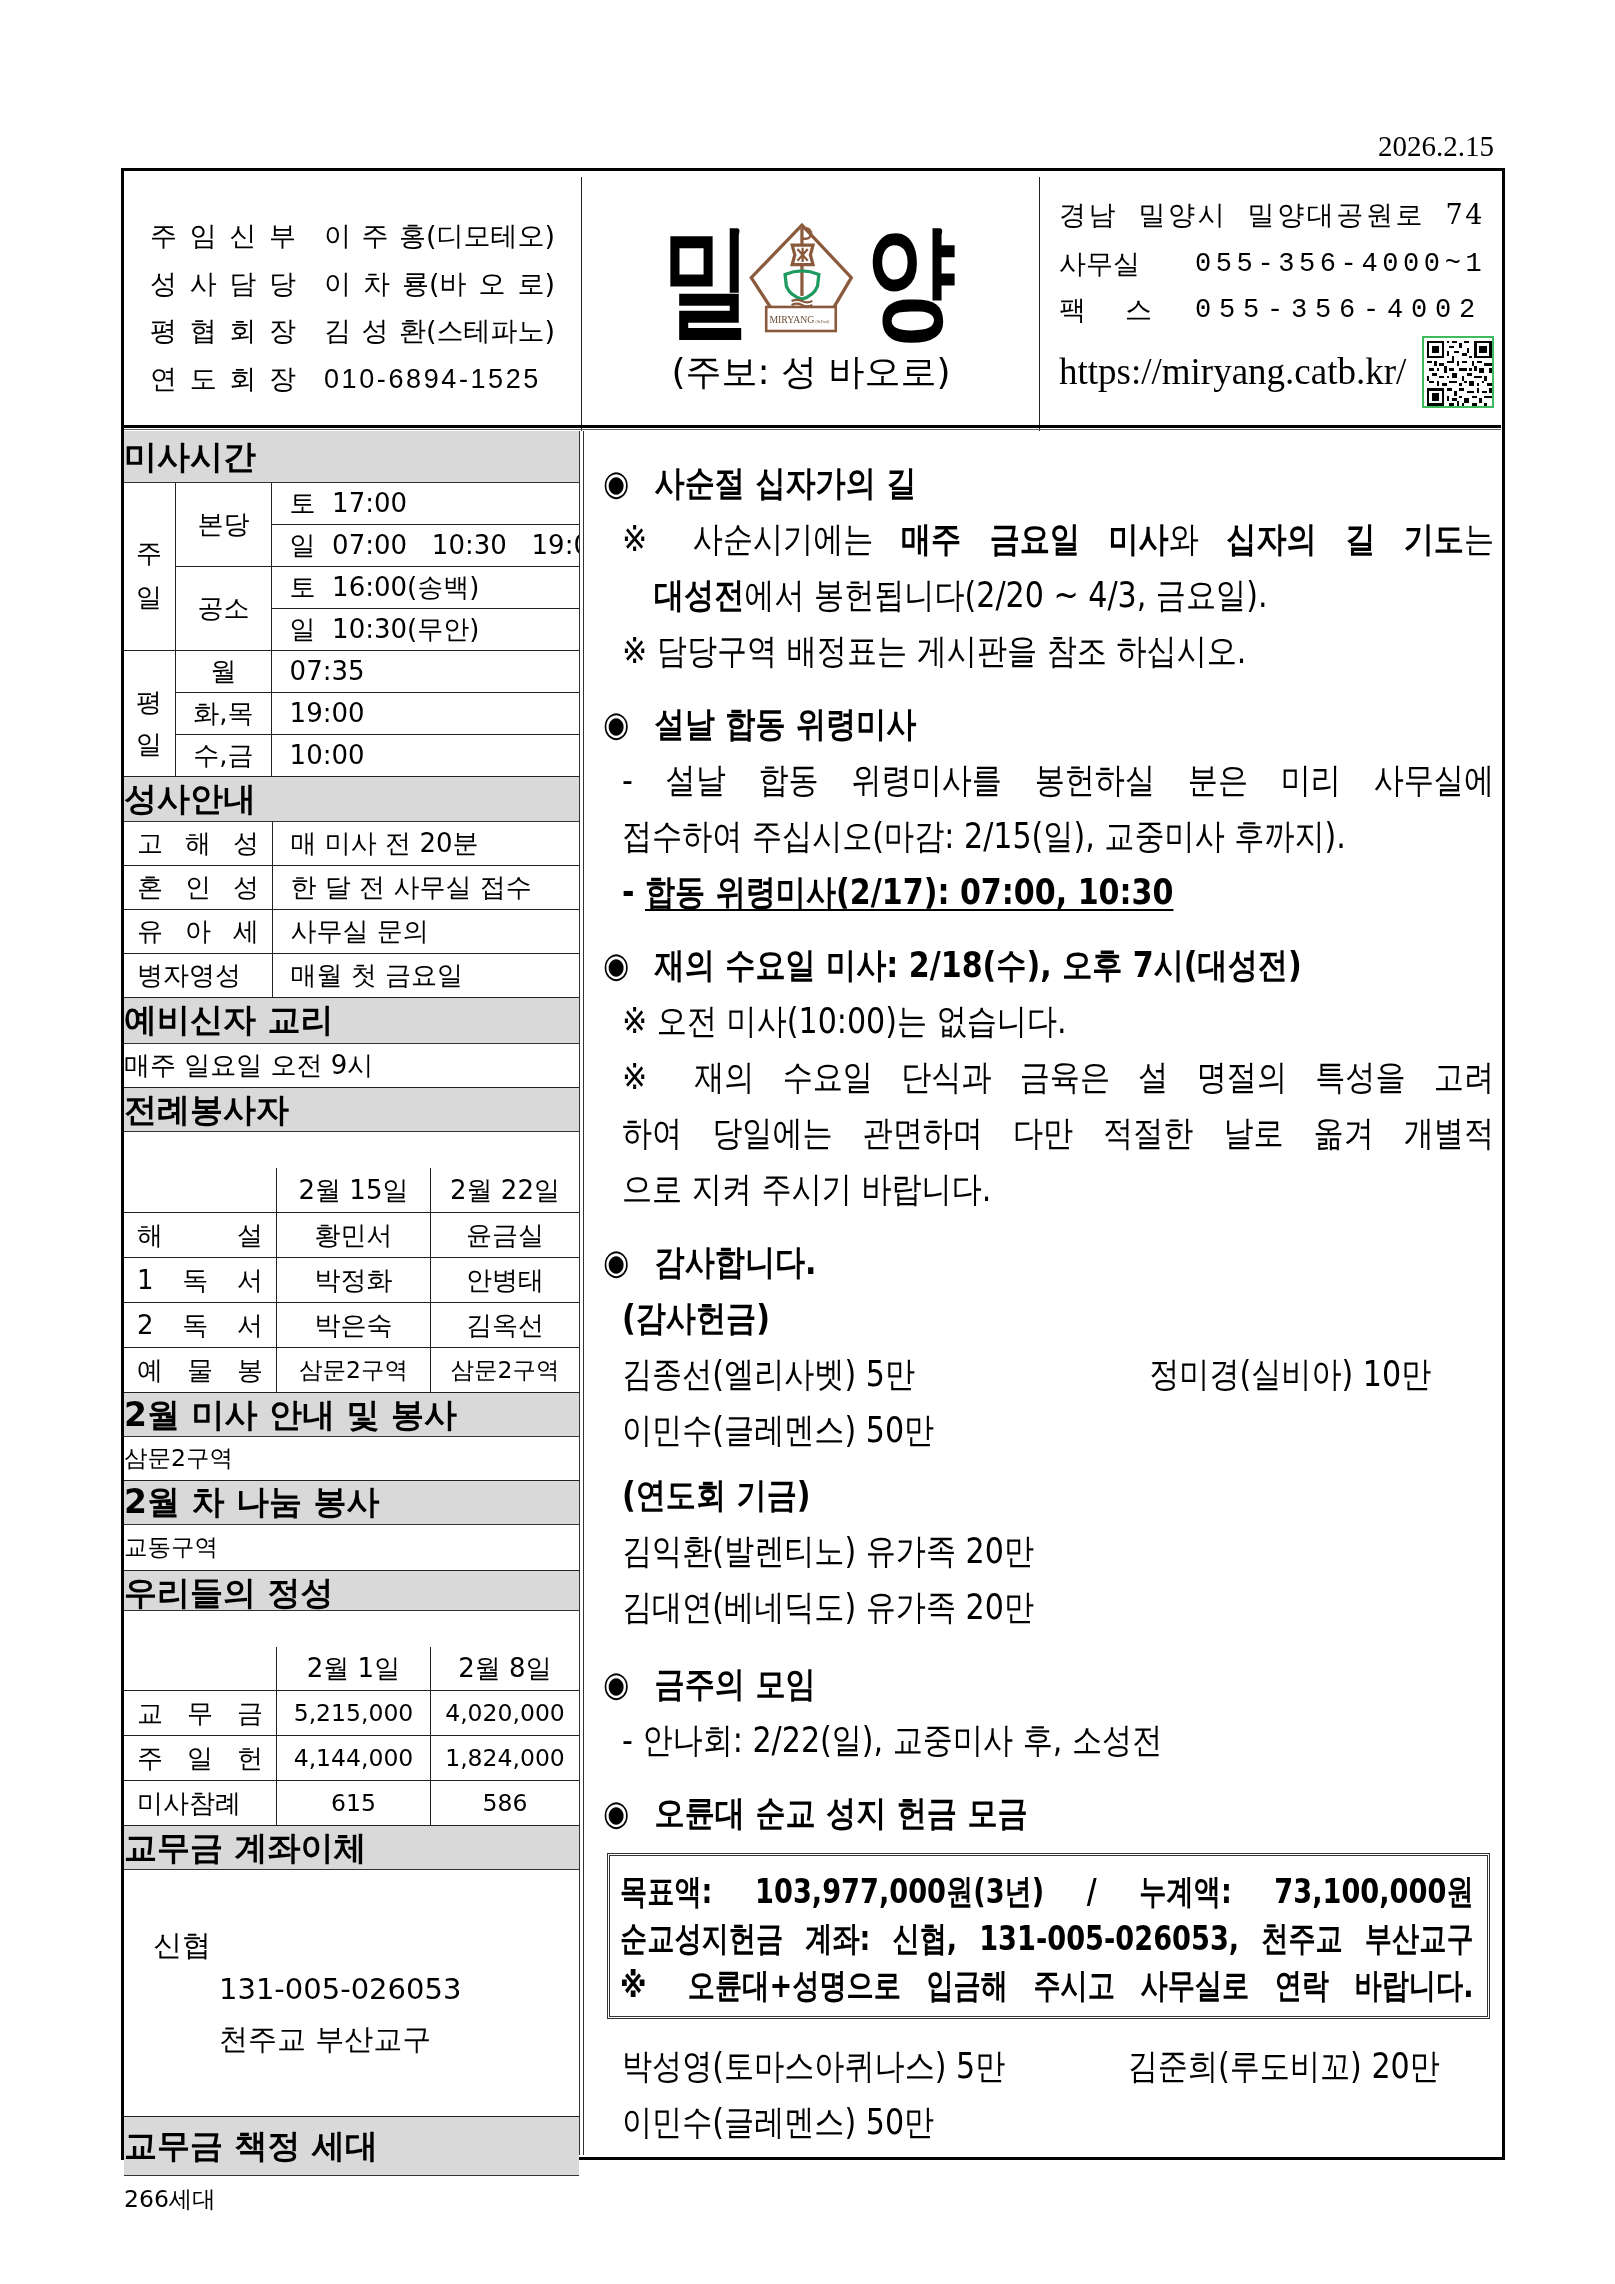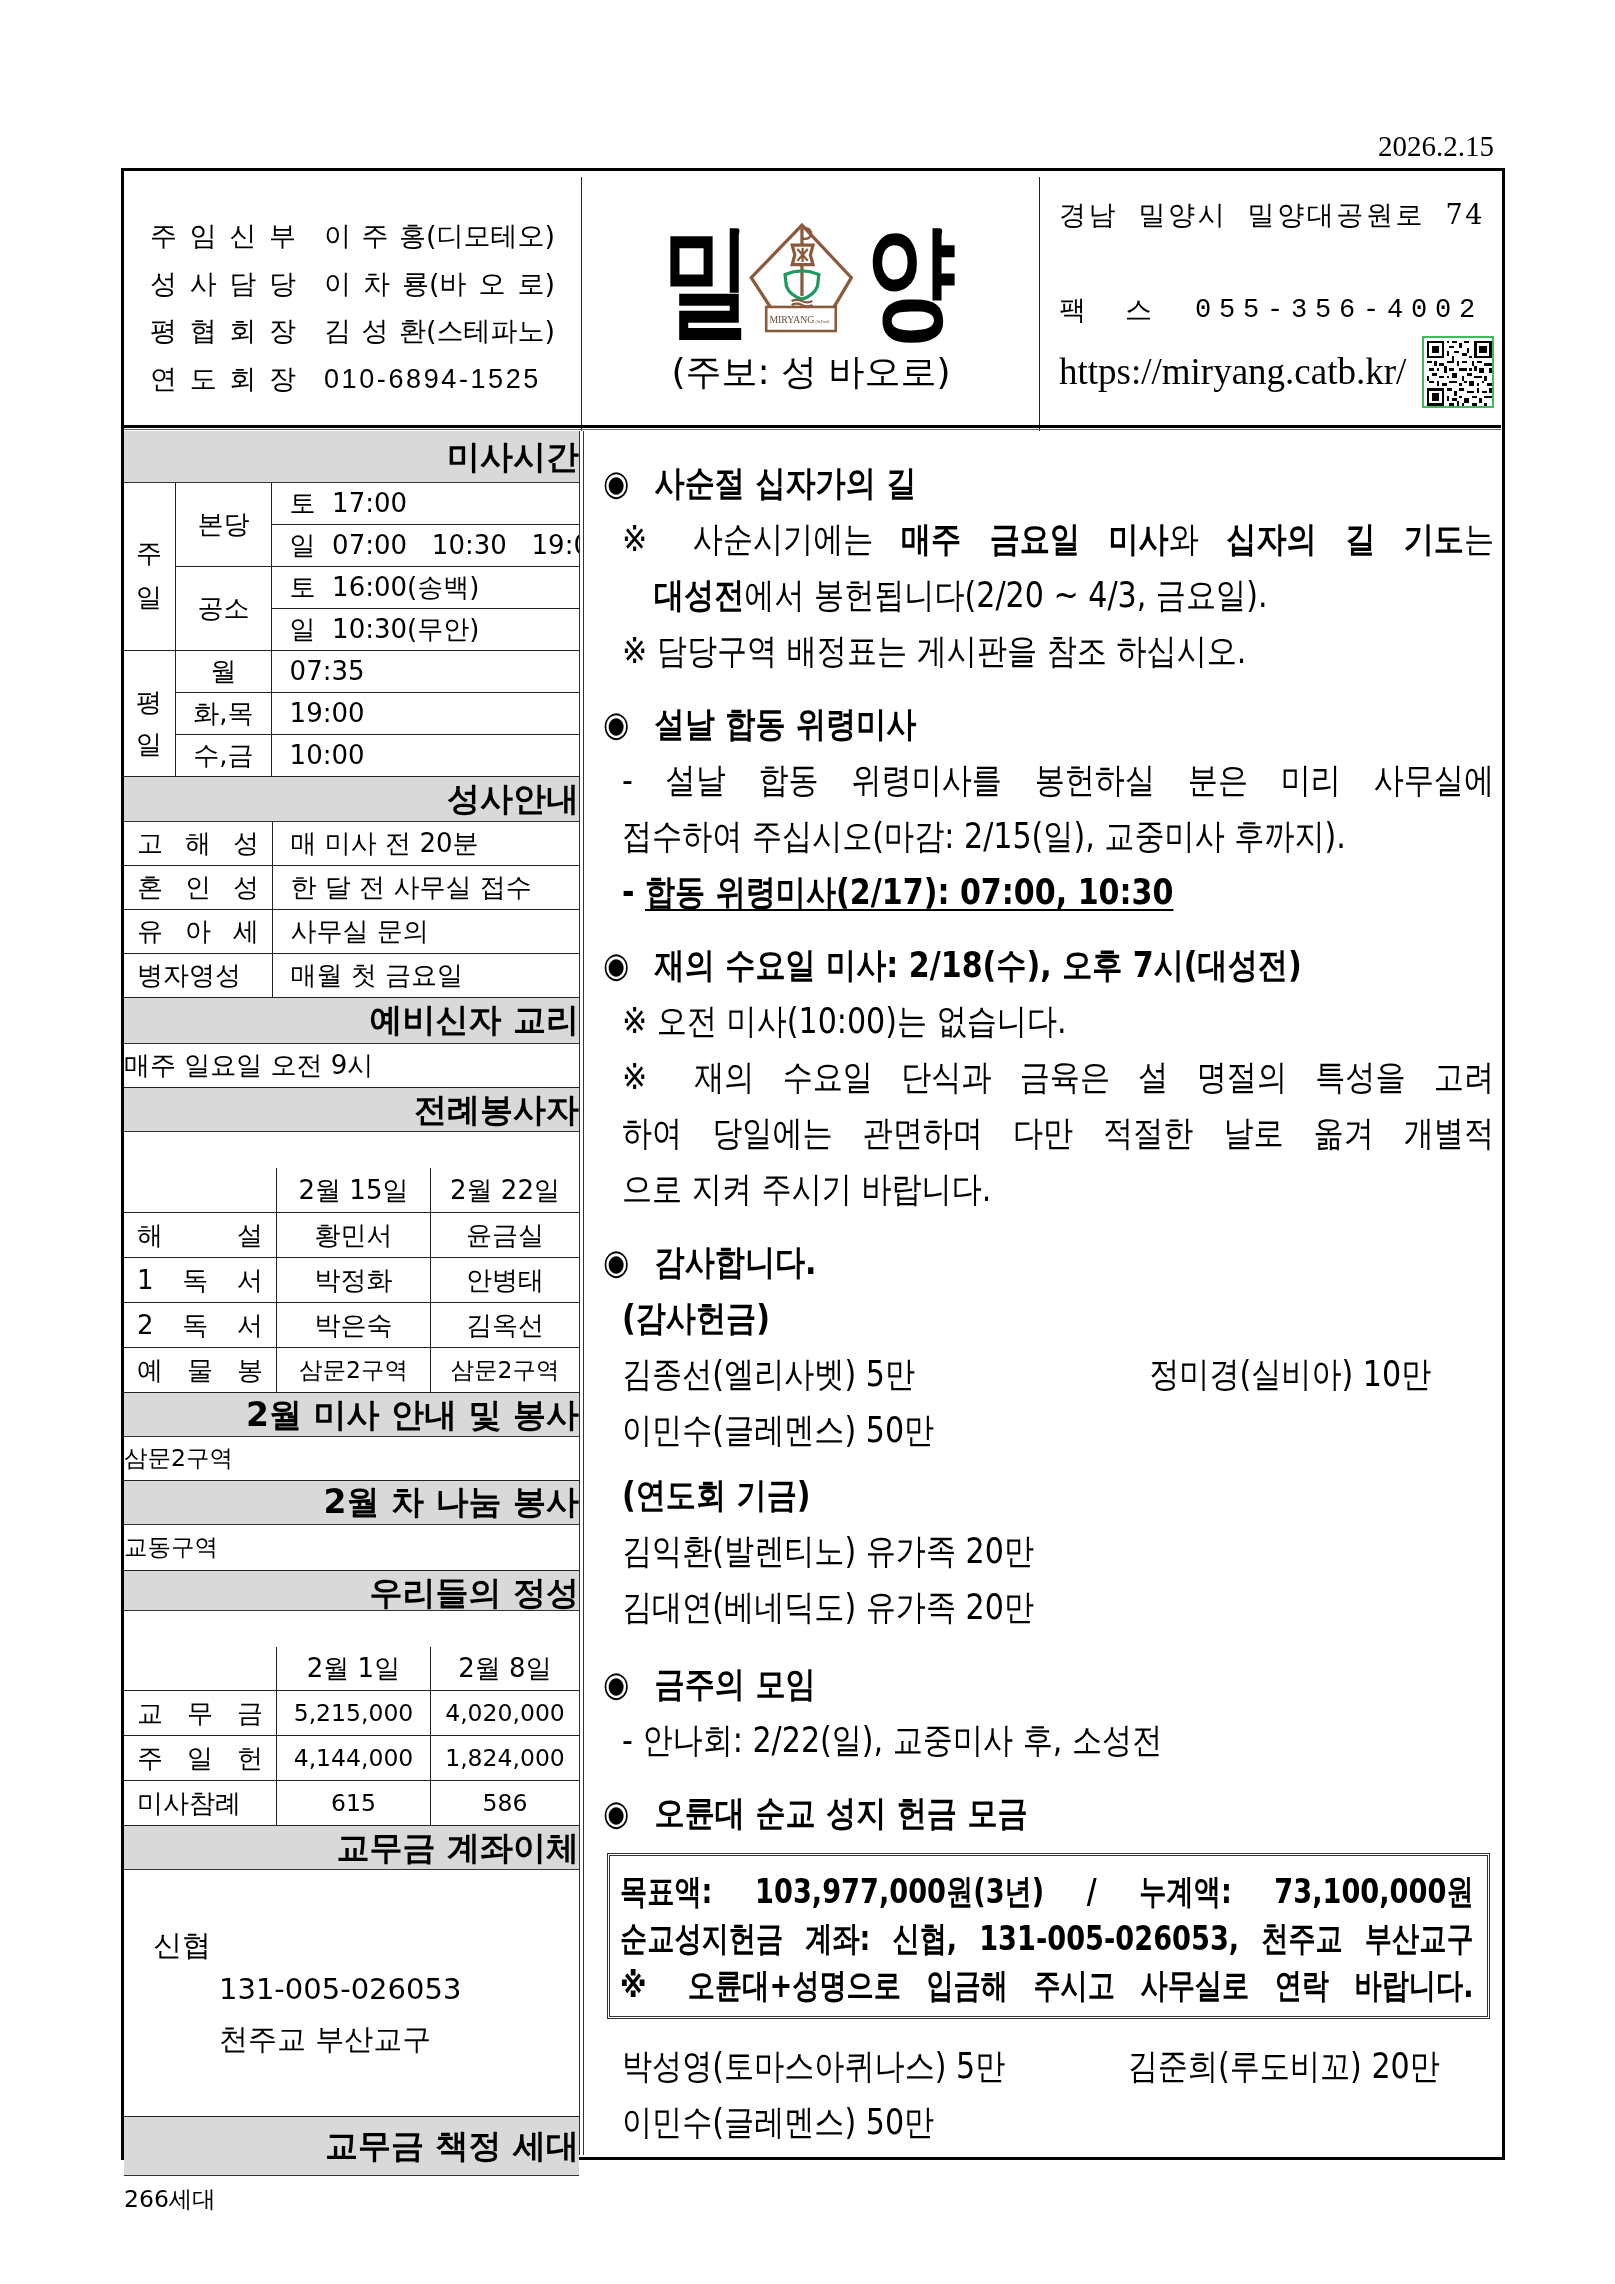--- a/index.html
+++ b/index.html
@@ -25,21 +25,21 @@
   .addr { width:426px; text-align:justify; text-align-last:justify; letter-spacing:2.6px; }
   .info-label { display:inline-block; width:93px; text-align:justify; text-align-last:justify; vertical-align:top; }
   .info-val { display:inline-block; margin-left:43px; font-family:"Liberation Mono", monospace; vertical-align:top; }
   .office-val { letter-spacing:4.6px; }
   .fax-val { letter-spacing:7.8px; }
   .web { font-family:"Liberation Serif", serif; font-size:37px; }
   .qr { position:absolute; left:1298px; top:159px; width:72px; height:72px; }
   
   .side { position:absolute; left:0; top:260px; width:456px; height:1724px; border-right:1.3px solid #333; box-sizing:border-box; }
   .side-line { position:absolute; left:459px; top:260px; width:1.3px; height:1724px; background:#333; }
-  .sh { background:#d9d9d9; border-bottom:1.3px solid #333; box-sizing:border-box; text-align:right;
+  .sh { background:#d9d9d9; border-bottom:1.3px solid #333; box-sizing:border-box; text-align:left;
         font-size:33px; font-weight:bold; white-space:nowrap; }
   .grid { display:grid; box-sizing:border-box; }
   .cell { border-bottom:1.3px solid #222; border-right:1.3px solid #222; box-sizing:border-box; font-size:26px; white-space:pre; overflow:hidden; }
   .cell.last { border-right:none; }
   .ctr { text-align:center; }
   .pad { padding-left:17.6px; }
   .jl { padding:0 13px; text-align:justify; text-align-last:justify; white-space:normal; }
   .vert { display:flex; align-items:center; justify-content:center; }
   .vert span { writing-mode:vertical-lr; text-orientation:upright; letter-spacing:15.6px; font-size:26px; }
   .mass { grid-template-columns:52px 96px 1fr; grid-template-rows:repeat(7,42px); }
@@ -104,20 +104,23 @@
       <path d="M57 113 Q83 102 109 113 L107 131 Q101 146 83 151 Q65 146 59 131 Z" fill="none" stroke="#1e9960" stroke-width="5"></path>
       <path d="M67 154 q8 -4 16 0 t16 0 M67 160 q8 -4 16 0 t16 0" fill="none" stroke="#8b5a3c" stroke-width="3.5"></path>
       <rect x="28" y="163" width="107" height="37" fill="#fff" stroke="#8b5a3c" stroke-width="4"></rect>
       <text x="33" y="188" font-family="Liberation Serif, serif" font-size="15" fill="#6b4a30">MIRYANG</text>
       <text x="104" y="187" font-family="Liberation Serif, serif" font-size="6" fill="#6b4a30">(St.Paul)</text>
     </svg>
     <div class="logo-char" style="left:722px">양</div>
     <div class="patron">(주보: 성 바오로)</div>
 
     <div class="info addr" style="top:15px">경남 밀양시 밀양대공원로 74</div>
+    <div class="info" style="top:64px">
+      <span class="info-label">사무실</span><span class="info-val office-val">055-356-4000~1</span>
+    </div>
     <div class="info" style="top:110px">
       <span class="info-label">팩 스</span><span class="info-val fax-val">055-356-4002</span>
     </div>
     <div class="info web" style="top:172px">https://miryang.catb.kr/</div>
 
     <svg class="qr" viewBox="0 0 29 29" shape-rendering="crispEdges">
       <rect x="0.4" y="0.4" width="28.2" height="28.2" fill="#fff" stroke="#3dbb5e" stroke-width="0.8"></rect>
       <path fill="#000" d="M2 2h7v7h-7z M21 2h7v7h-7z M2 21h7v7h-7z"></path>
       <path fill="#fff" d="M3 3h5v5h-5z M22 3h5v5h-5z M3 22h5v5h-5z"></path>
       <path fill="#000" d="M4 4h3v3h-3z M23 4h3v3h-3z M4 23h3v3h-3z"></path>

